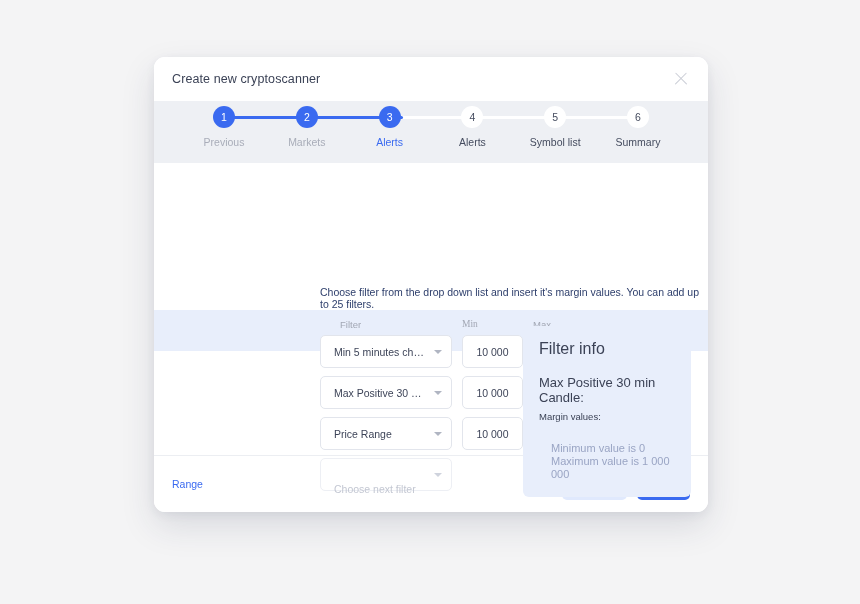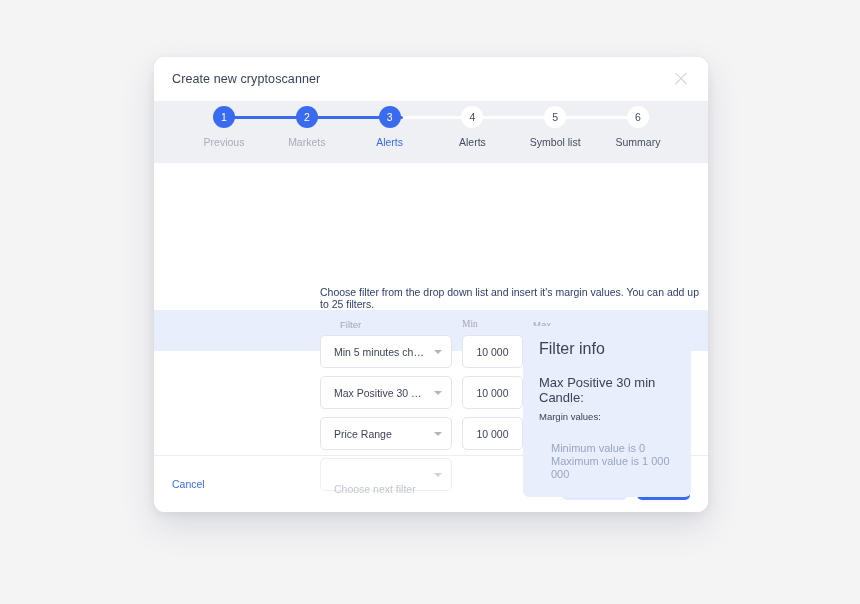--- a/index.html
+++ b/index.html
@@ -439,21 +439,21 @@
         <div class="info-sub">Max Positive 30 min Candle:</div>
         <div class="info-margin-title">Margin values:</div>
         <div class="info-margin-line">Minimum value is 0</div>
         <div class="info-margin-line">Maximum value is 1 000 000</div>
 
       </div>
 
     </div>
 
     <div class="footer">
-      <div class="cancel-link">Cancel</div>
+      <div class="cancel-link">Range</div>
       <div class="footer-right">
         <div class="btn btn-prev">Previous</div>
         <div class="btn btn-next">Next</div>
       </div>
     </div>
 
   </div>
 </div>
 
 </body></html>

